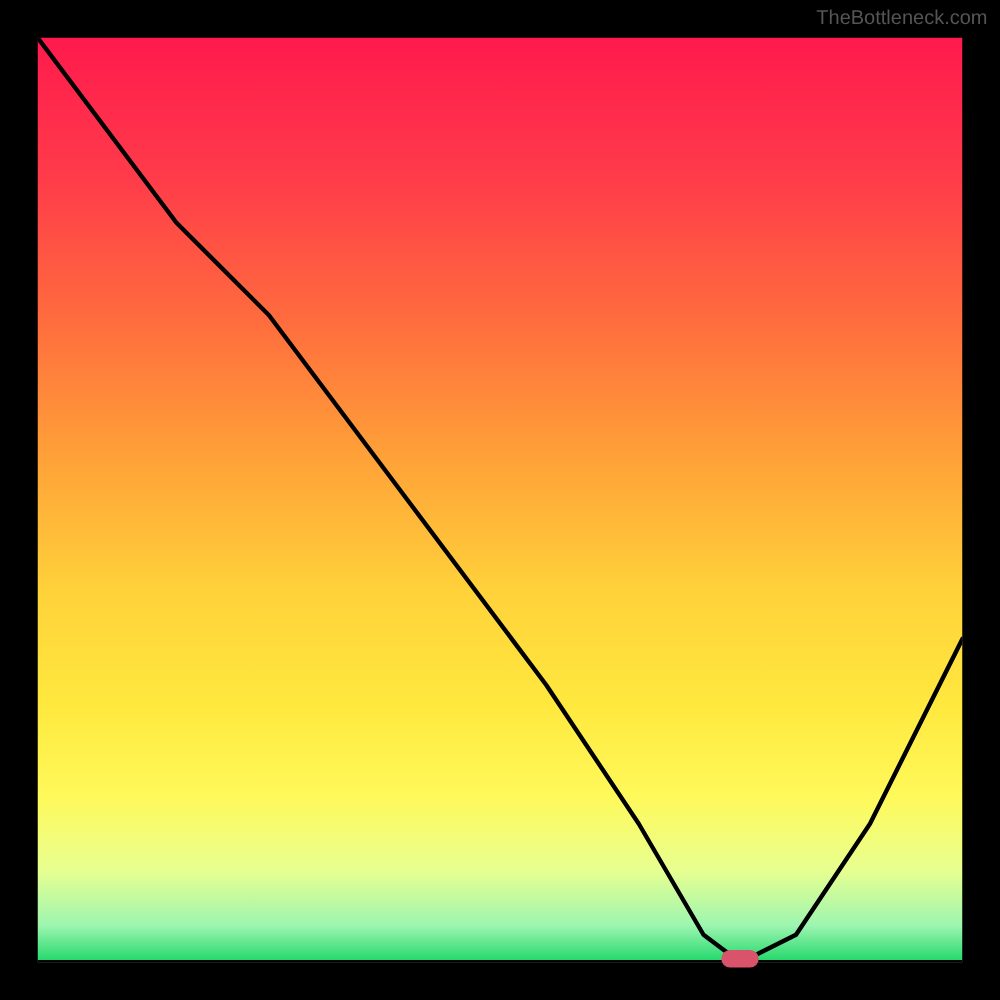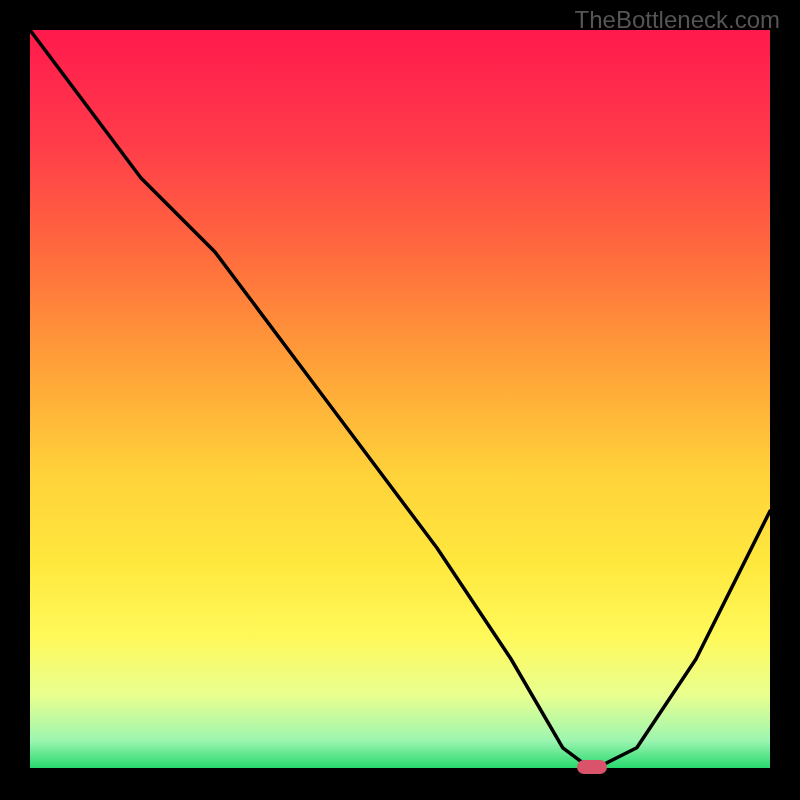--- a/index.html
+++ b/index.html
@@ -6,23 +6,23 @@
   body {
     width: 800px;
     height: 800px;
     background: #000;
     position: relative;
     font-family: Arial, sans-serif;
   }
   .watermark {
     position: absolute;
     top: 6px;
-    right: 20px;
+    right: 10px;
     color: #555;
-    font-size: 24px;
+    font-size: 16px;
     font-weight: 500;
     z-index: 10;
   }
   .plot-area {
     position: absolute;
     left: 30px;
     top: 30px;
     width: 740px;
     height: 740px;
   }

